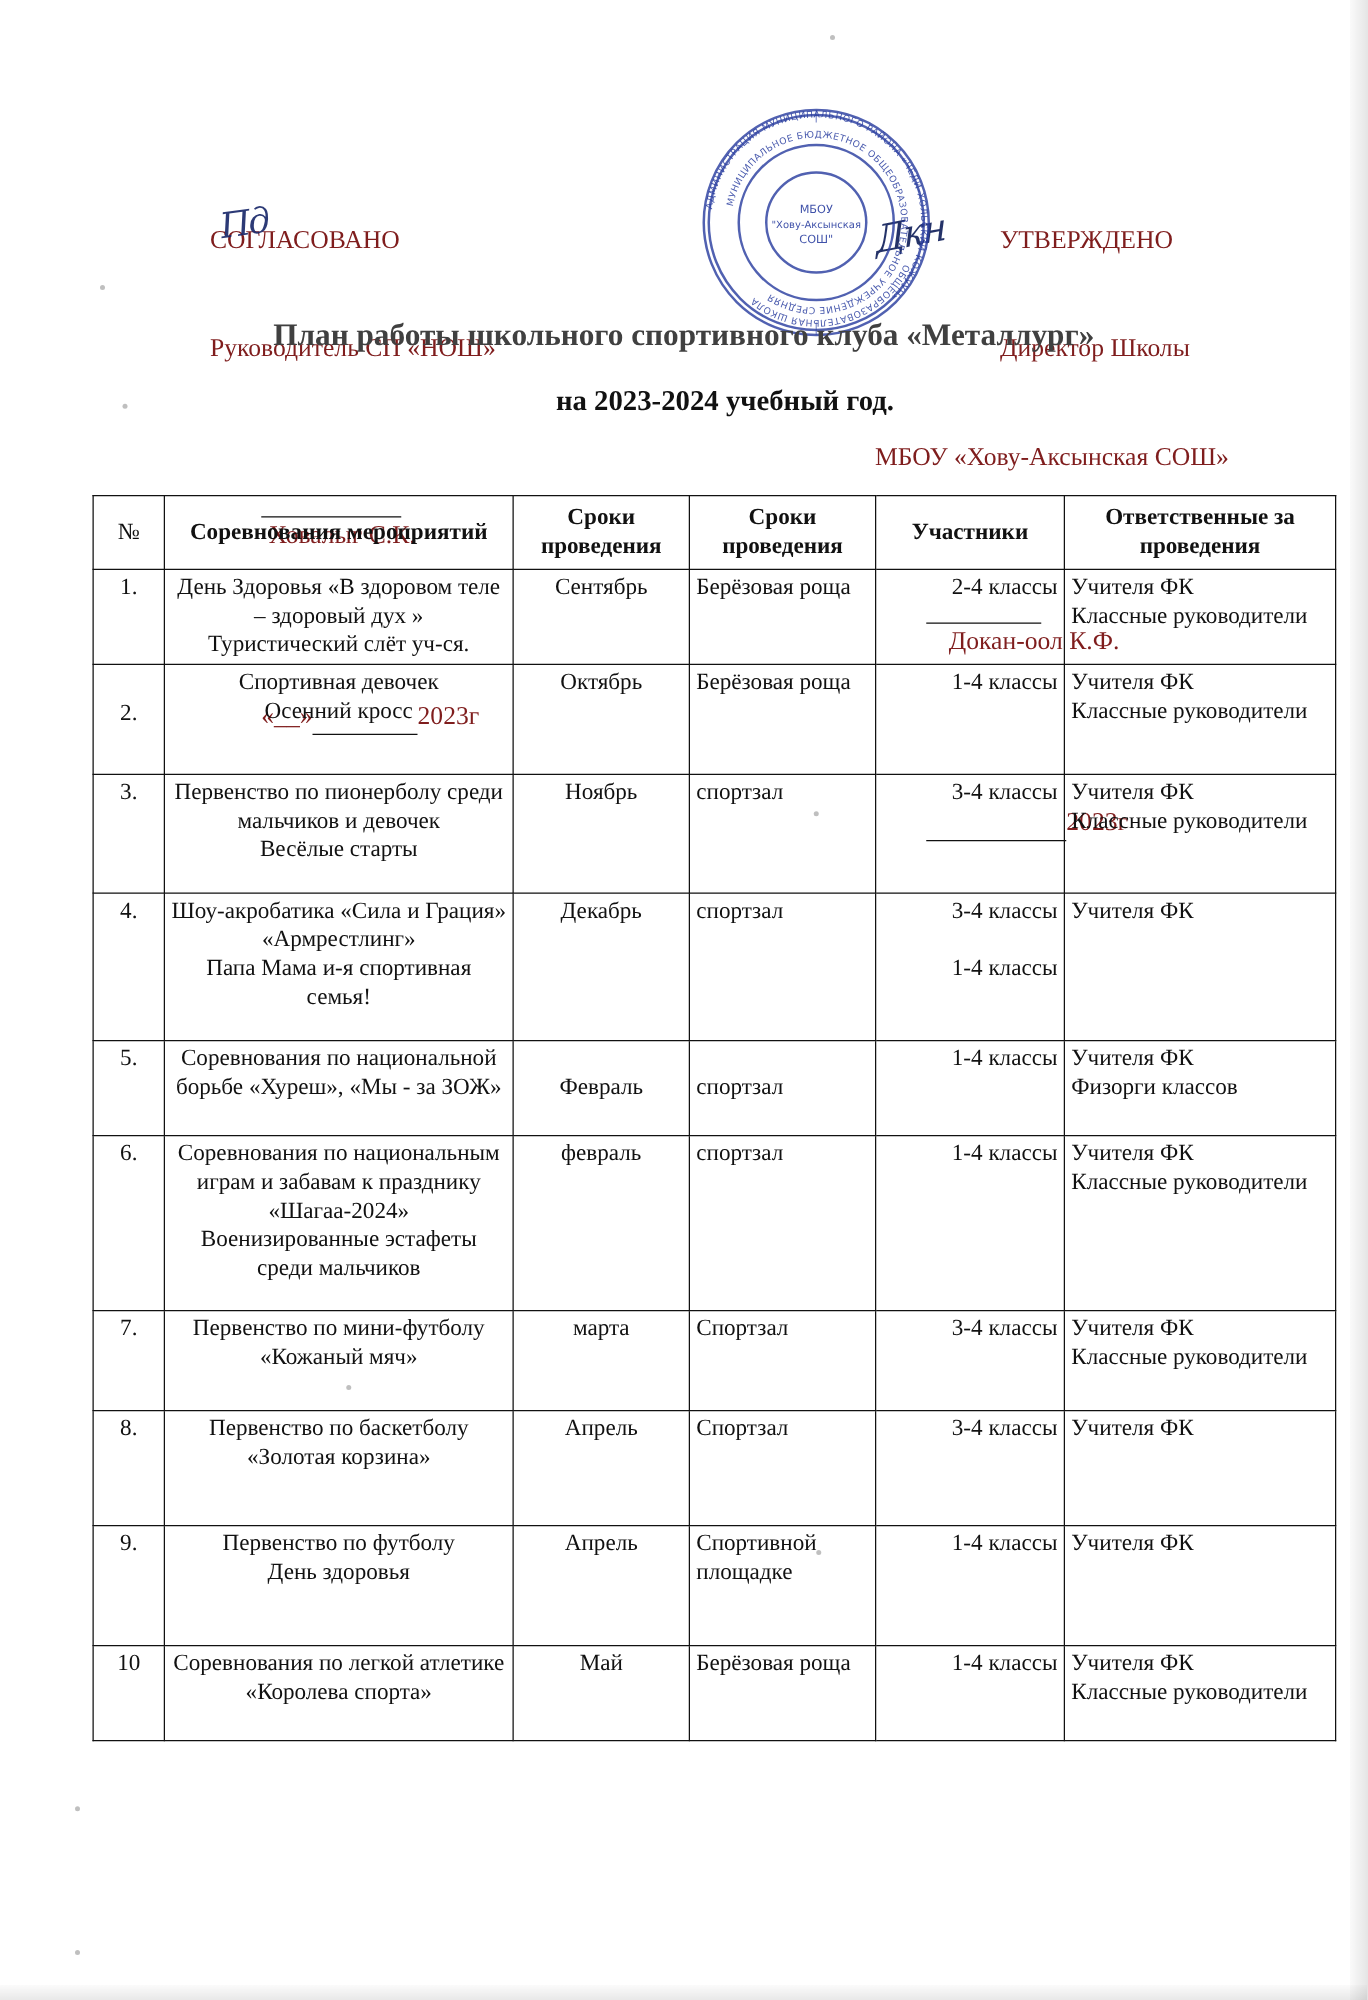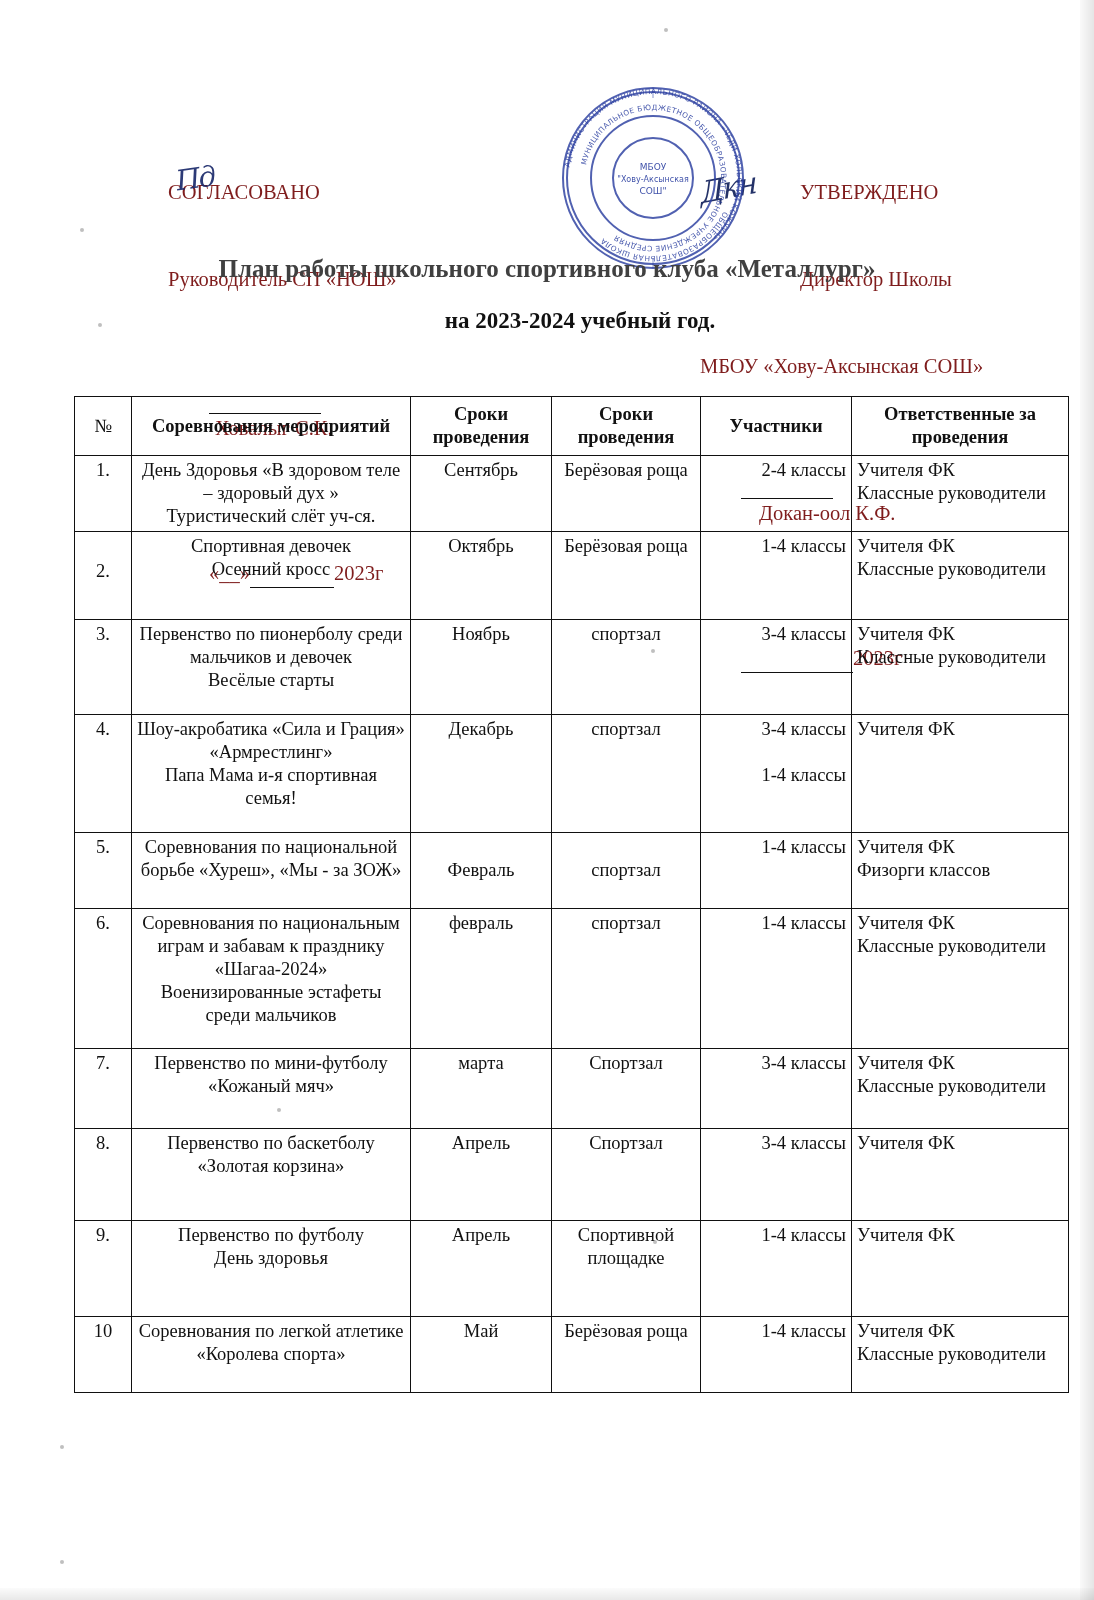--- a/index.html
+++ b/index.html
@@ -141,21 +141,21 @@
     color: #111;
   }
   table.plan thead th {
     text-align: center;
     vertical-align: middle;
     padding: 6px 4px;
   }
   .col-num { width: 48px; text-align: center; }
   .col-name { width: 270px; text-align: center; }
   .col-date { width: 132px; text-align: center; }
-  .col-place { width: 140px; text-align: center; }
+  .col-place { width: 140px; }
   .col-part { width: 142px; text-align: right; }
   .col-resp { width: 208px; text-align: left; }
   td.col-num { vertical-align: top; }
   .hdr-num { font-size: 21px; font-weight: normal; }
   .cell-center { text-align: center; }
   .nowrap-pre { white-space: pre-line; }
 </style>
 </head>
 <body>
 

